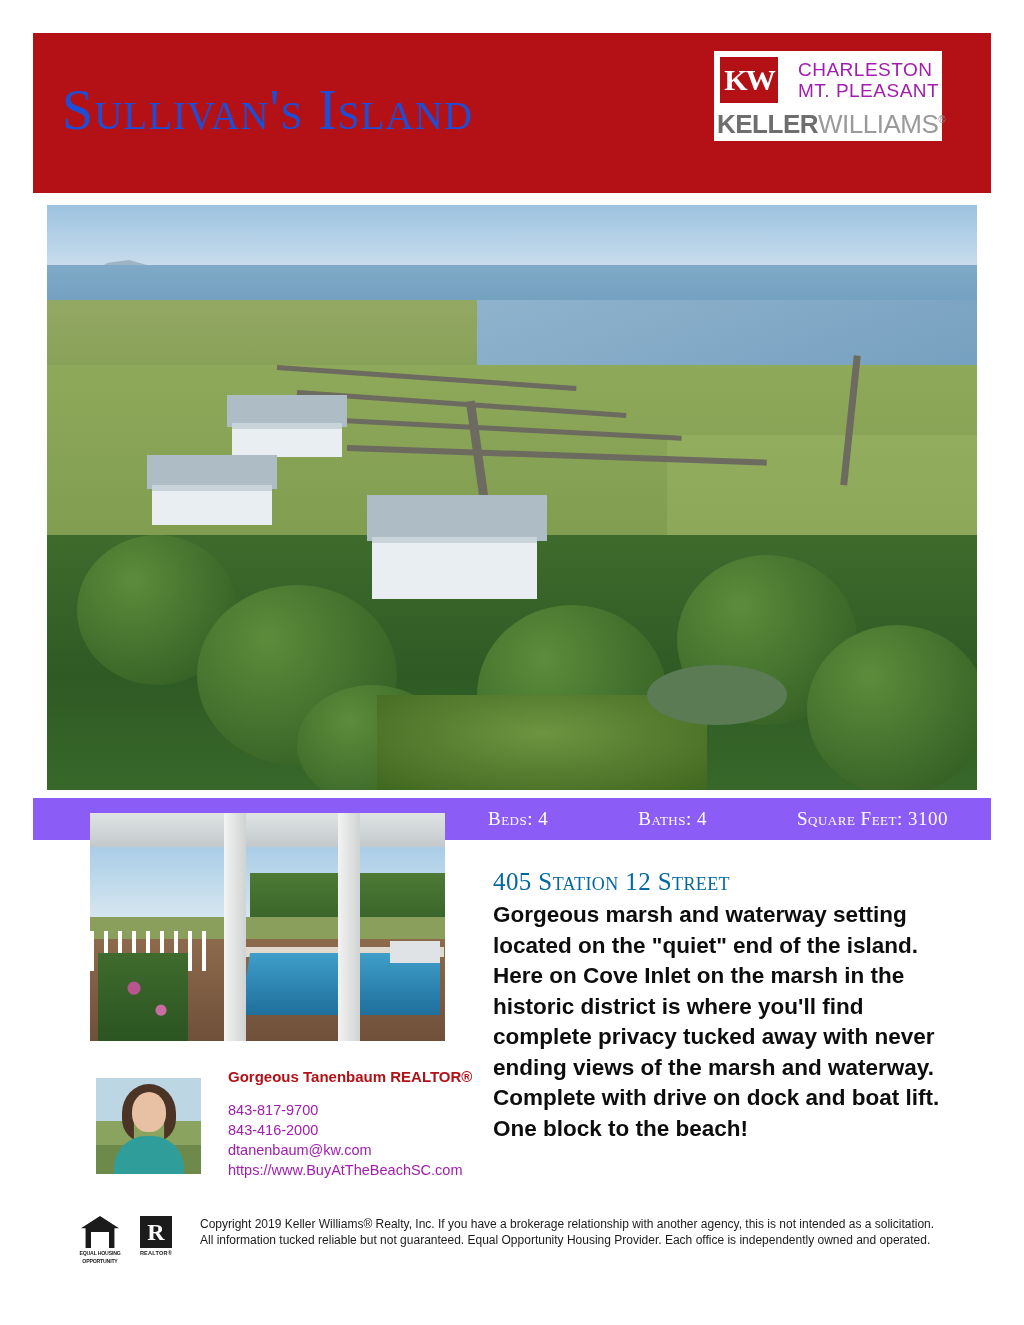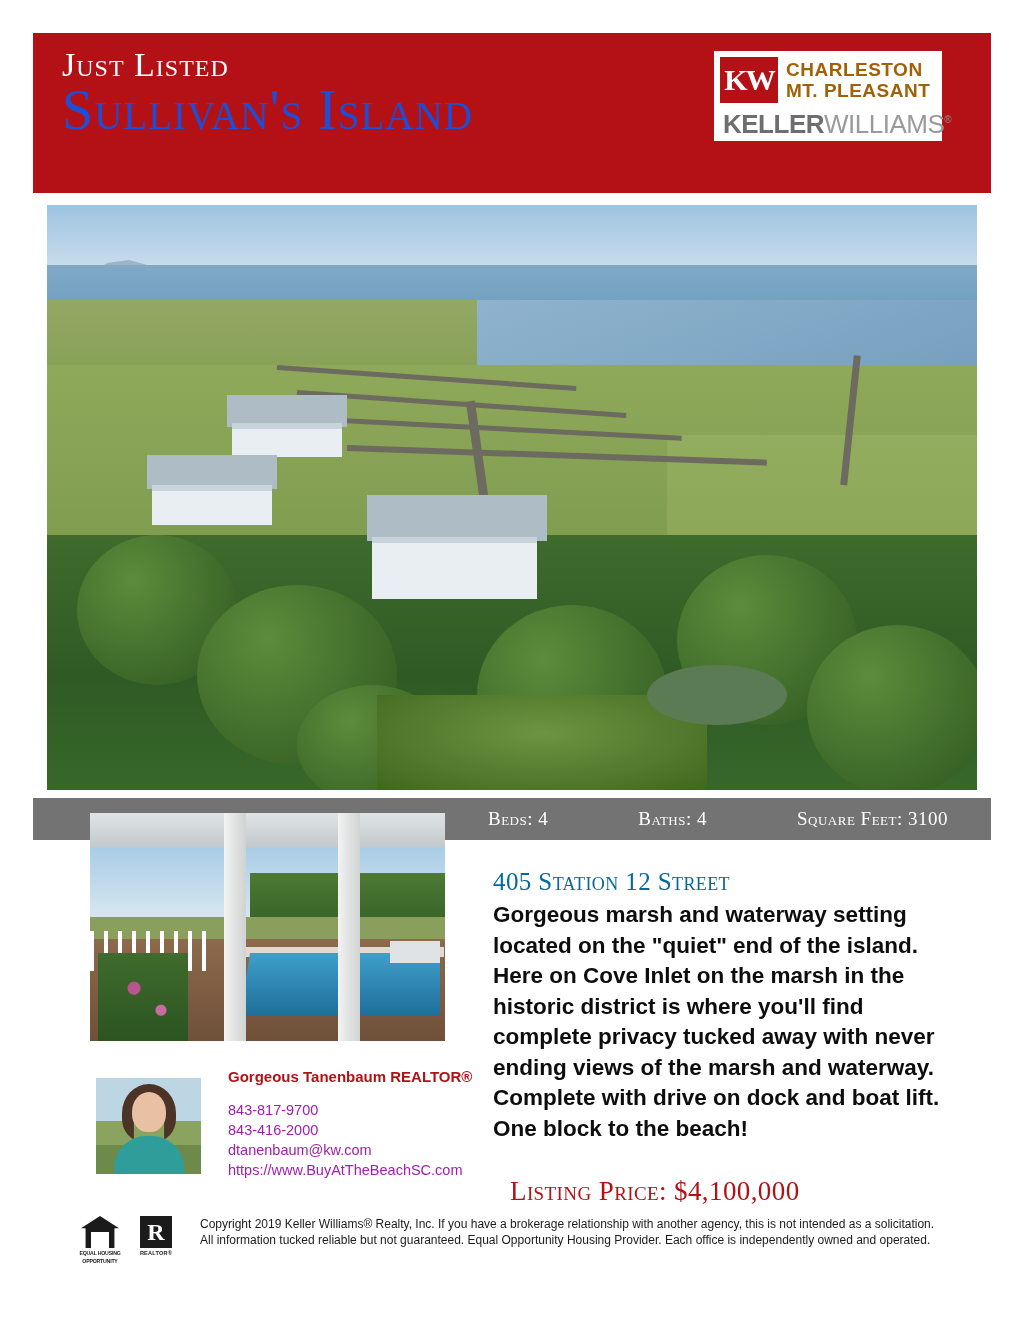--- a/index.html
+++ b/index.html
@@ -81,30 +81,30 @@
     color: #ffffff;
     font-family: "Liberation Serif", serif;
     font-weight: 700;
     font-size: 30px;
     line-height: 46px;
     text-align: center;
     letter-spacing: -2px;
     flex: none;
   }
   .kw-office {
-    margin-left: 8px;
-    color: #a16207;
-    font-family: "Liberation Sans", sans-serif;
-    font-weight: 700;
+    margin-left: 20px;
+    color: #a21caf;
+    font-family: "Liberation Sans", sans-serif;
+    font-weight: 400;
     font-size: 19px;
     line-height: 21px;
     letter-spacing: 0.5px;
   }
   .kw-bottom {
-    padding-left: 9px;
+    padding-left: 3px;
     color: #8d8d8d;
     font-family: "Liberation Sans", sans-serif;
     font-size: 26px;
     letter-spacing: -0.5px;
     line-height: 28px;
     white-space: nowrap;
   }
   .kw-bottom b { color: #6e6e6e; font-weight: 700; }
   .kw-bottom .light { font-weight: 400; color: #9a9a9a; }
   .kw-reg { font-size: 10px; vertical-align: super; }
@@ -179,21 +179,21 @@
     background: #9fb4c6; clip-path: polygon(0 100%, 30% 20%, 60% 0, 100% 55%, 100% 100%);
   }
 
   
   .stats-bar {
     position: absolute;
     left: 33px;
     top: 798px;
     width: 958px;
     height: 42px;
-    background: #737373;
+    background: #8b5cf6;
   }
   .stats-inner {
     position: absolute;
     left: 455px;
     top: 0;
     width: 500px;
     height: 42px;
     display: flex;
     align-items: center;
     justify-content: space-between;
@@ -417,21 +417,20 @@
     font-size: 12px;
     line-height: 16px;
   }
 </style>
 </head>
 <body>
 
 <div class="page">
 
   <div class="header-band"></div>
-  <div class="just-listed">Just Listed</div>
   <div class="island-title">Sullivan's Island</div>
 
   <div class="kw-logo">
     <div class="kw-top">
       <div class="kw-mark">KW</div>
       <div class="kw-office">
         <div>CHARLESTON</div>
         <div>MT. PLEASANT</div>
       </div>
     </div>
@@ -505,21 +504,20 @@
   </div>
   <div class="agent-contact">
     <div>843-817-9700</div>
     <div>843-416-2000</div>
     <div>dtanenbaum@kw.com</div>
     <div>https://www.BuyAtTheBeachSC.com</div>
   </div>
 
   <div class="address">405 Station 12 Street</div>
   <div class="description">Gorgeous marsh and waterway setting  located on the "quiet" end of the island. Here on Cove Inlet on the marsh in the historic district is where you'll find complete privacy tucked away with never ending views of the marsh and waterway. Complete with drive on dock and boat lift. One block to the beach!</div>
-  <div class="price">Listing Price: $4,100,000</div>
 
   <div class="footer-icons">
     <div class="eho">
       <div class="eho-mark"></div>
       <div class="eho-label">EQUAL HOUSING</div>
       <div class="eho-label">OPPORTUNITY</div>
     </div>
     <div class="realtor">
       <div class="realtor-mark">R</div>
       <div class="realtor-label">REALTOR®</div>

